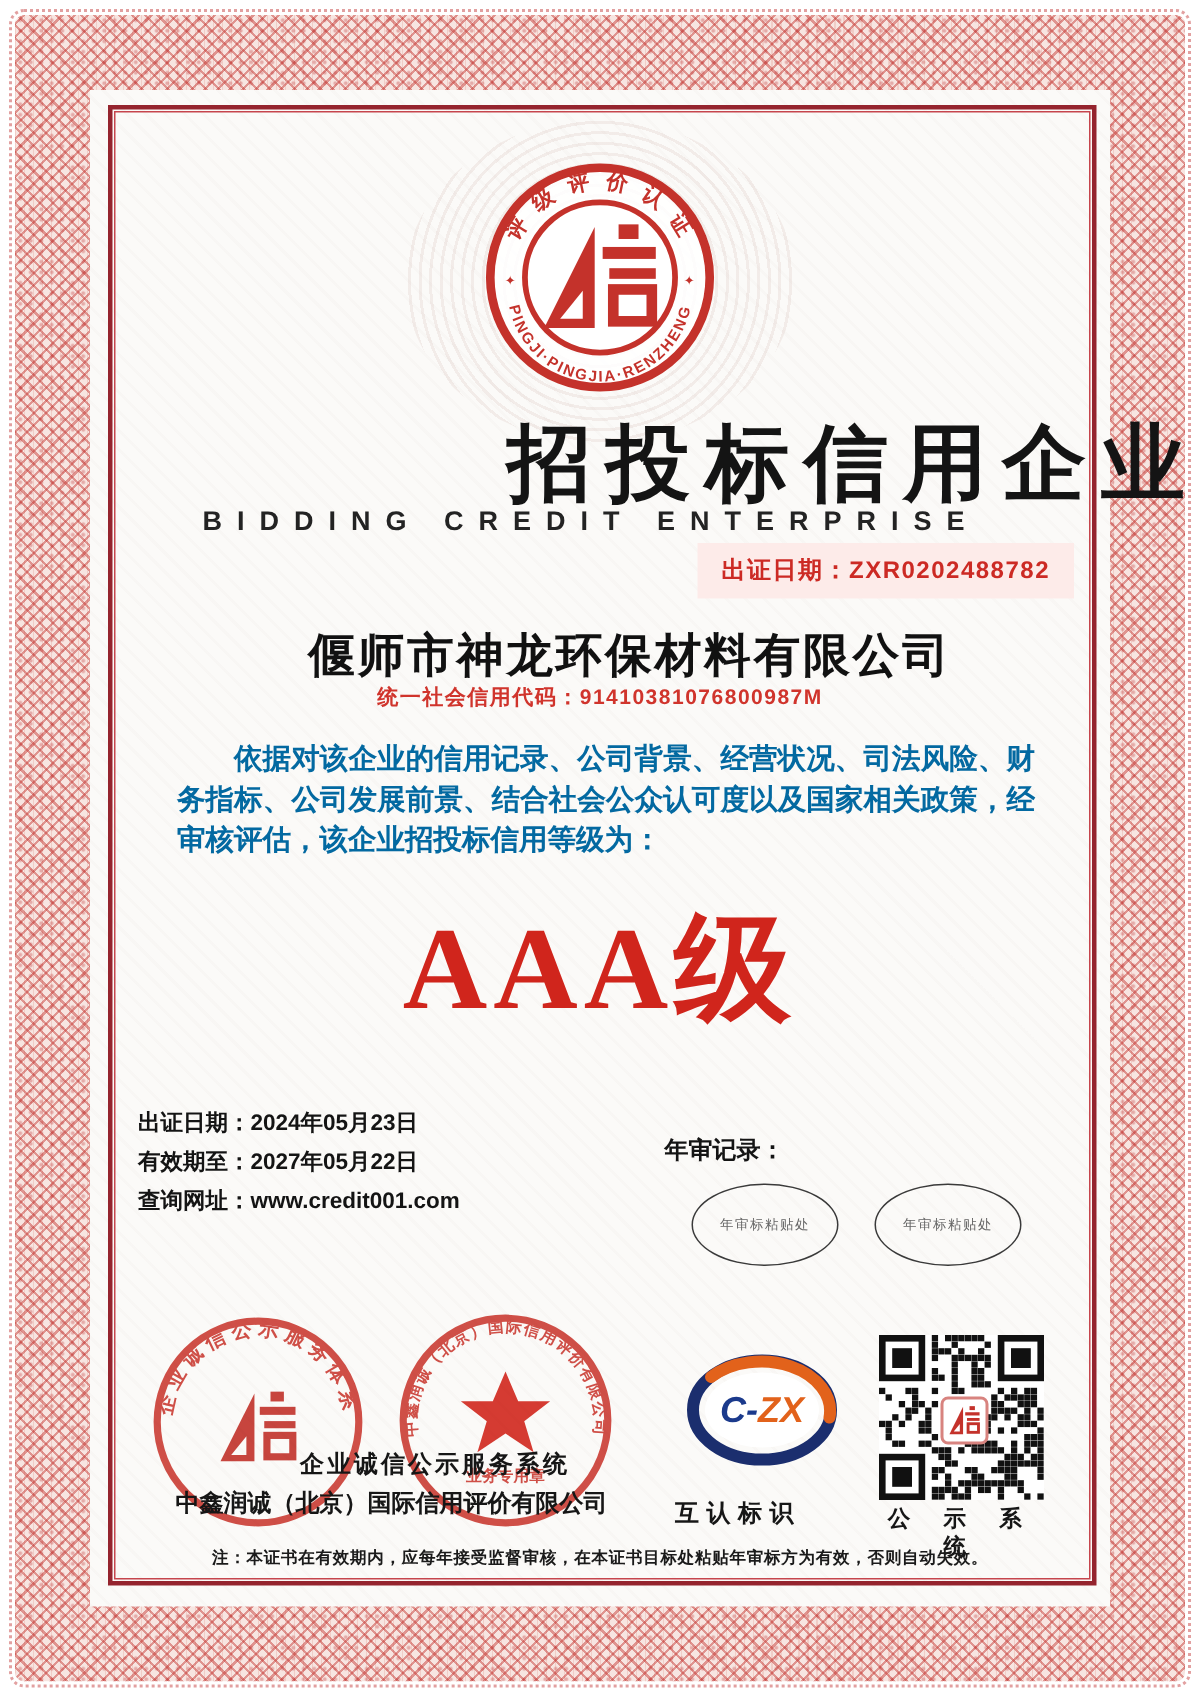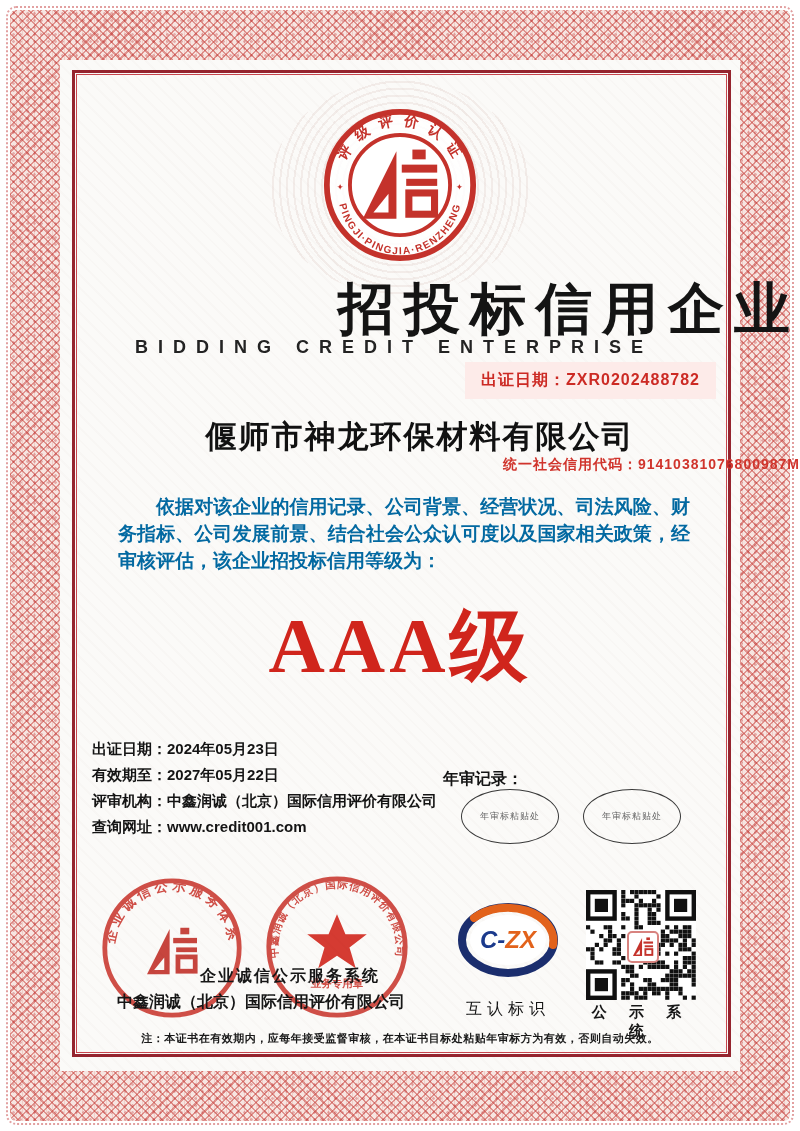--- a/index.html
+++ b/index.html
@@ -27,47 +27,47 @@
   .title{position:absolute;left:0;top:272px;width:800px;text-align:right;
     font-family:"Liberation Serif","DejaVu Serif",serif;
     font-size:56px;font-weight:bold;letter-spacing:10px;color:#141414;}
   .subtitle{position:absolute;left:0;top:337px;width:788px;text-align:center;
     font-size:18px;font-weight:700;letter-spacing:10px;color:#232323;}
   .credit-box{position:absolute;right:84px;top:362px;background:#fdebe9;color:#cc2a24;
     font-size:16px;font-weight:bold;padding:8px 16px;letter-spacing:1px;}
   .company{position:absolute;left:0;top:416px;width:800px;text-align:center;
     font-family:"Liberation Serif","DejaVu Serif",serif;
     font-size:31px;font-weight:bold;letter-spacing:2px;color:#111;margin-left:20px;}
-  .uscc{position:absolute;left:0;top:456px;width:800px;text-align:right;
+  .uscc{position:absolute;left:0;top:456px;width:800px;text-align:center;
     font-size:14px;font-weight:bold;letter-spacing:1px;color:#d0342c;}
   .body-par{position:absolute;left:118px;top:493px;width:572px;font-size:19px;font-weight:bold;
     line-height:27px;color:#0369a1;text-align:justify;text-indent:2em;
     font-family:"Liberation Serif","DejaVu Serif",serif;}
   .grade{position:absolute;left:0;top:594px;width:800px;text-align:center;
     font-family:"Liberation Serif","DejaVu Serif",serif;
     font-size:78px;font-weight:bold;letter-spacing:4px;color:#d0251c;}
   
   .details{position:absolute;left:92px;top:736px;font-size:15px;font-weight:bold;color:#141414;}
   .details .row{height:26px;line-height:26px;white-space:nowrap;}
-  .annual-label{position:absolute;left:443px;top:757px;font-size:16px;font-weight:bold;color:#141414;margin-top:12px;}
+  .annual-label{position:absolute;left:443px;top:757px;font-size:16px;font-weight:bold;color:#141414;}
   .oval{position:absolute;width:96px;height:53px;border:1.5px solid #3a3a3a;border-radius:50%;
     display:flex;align-items:center;justify-content:center;font-size:9px;color:#666;letter-spacing:1px;}
   .oval1{left:461px;top:789px;}
   .oval2{left:583px;top:789px;}
   
   .stamp{position:absolute;opacity:.9;mix-blend-mode:multiply;}
   .stamp-left{left:100px;top:876px;width:144px;height:144px;}
   .stamp-right{left:264px;top:874px;width:146px;height:146px;}
   .cap1{position:absolute;left:150px;top:966px;width:230px;text-align:right;
     font-size:16px;font-weight:bold;color:#161616;letter-spacing:2px;}
   .cap2{position:absolute;left:96px;top:992px;width:330px;text-align:center;
     font-size:16px;font-weight:bold;color:#161616;}
   .czx{position:absolute;left:452px;top:898px;width:112px;height:84px;}
-  .czx-cap{position:absolute;left:450px;top:999px;width:116px;text-align:center;
-    font-size:16px;font-weight:normal;letter-spacing:5px;color:#161616;}
+  .czx-cap{position:absolute;left:450px;top:999px;width:116px;
+    font-size:16px;font-weight:bold;letter-spacing:5px;color:#161616;}
   .qr{position:absolute;left:586px;top:890px;width:110px;height:110px;background:#fff;}
   .qr-logo{position:absolute;left:627px;top:931px;width:28px;height:28px;background:#fff;
     border:2px solid #d8837f;border-radius:5px;display:flex;align-items:center;justify-content:center;}
   .qr-cap{position:absolute;left:584px;top:1003px;width:114px;text-align:center;
     font-size:15px;font-weight:bold;letter-spacing:9px;color:#161616;}
   .footnote{position:absolute;left:80px;top:1031px;width:640px;text-align:center;
     font-size:11px;font-weight:bold;color:#1a1a1a;letter-spacing:0.5px;}
   svg text{font-family:"Liberation Sans","DejaVu Sans",sans-serif;}
 </style>
 </head>
@@ -124,21 +124,20 @@
   <div class="company">偃师市神龙环保材料有限公司</div>
   <div class="uscc"><span>统一社会信用代码：</span><span>91410381076800987M</span></div>
 
   <div class="body-par">依据对该企业的信用记录、公司背景、经营状况、司法风险、财务指标、公司发展前景、结合社会公众认可度以及国家相关政策，经审核评估，该企业招投标信用等级为：</div>
 
   <div class="grade">AAA级</div>
 
   <div class="details">
     <div class="row"><span>出证日期：</span><span>2024年05月23日</span></div>
     <div class="row"><span>有效期至：</span><span>2027年05月22日</span></div>
-    <div class="row"><span>评审机构：</span><span>中鑫润诚（北京）国际信用评价有限公司</span></div>
     <div class="row"><span>查询网址：</span><span>www.credit001.com</span></div>
   </div>
 
   <div class="annual-label">年审记录：</div>
   <div class="oval oval1">年审标粘贴处</div>
   <div class="oval oval2">年审标粘贴处</div>
 
   <div class="stamp stamp-left">
     <svg viewBox="-75 -75 150 150" width="144" height="144">
       <circle r="70" fill="none" stroke="#cf3d35" stroke-width="5"></circle>

